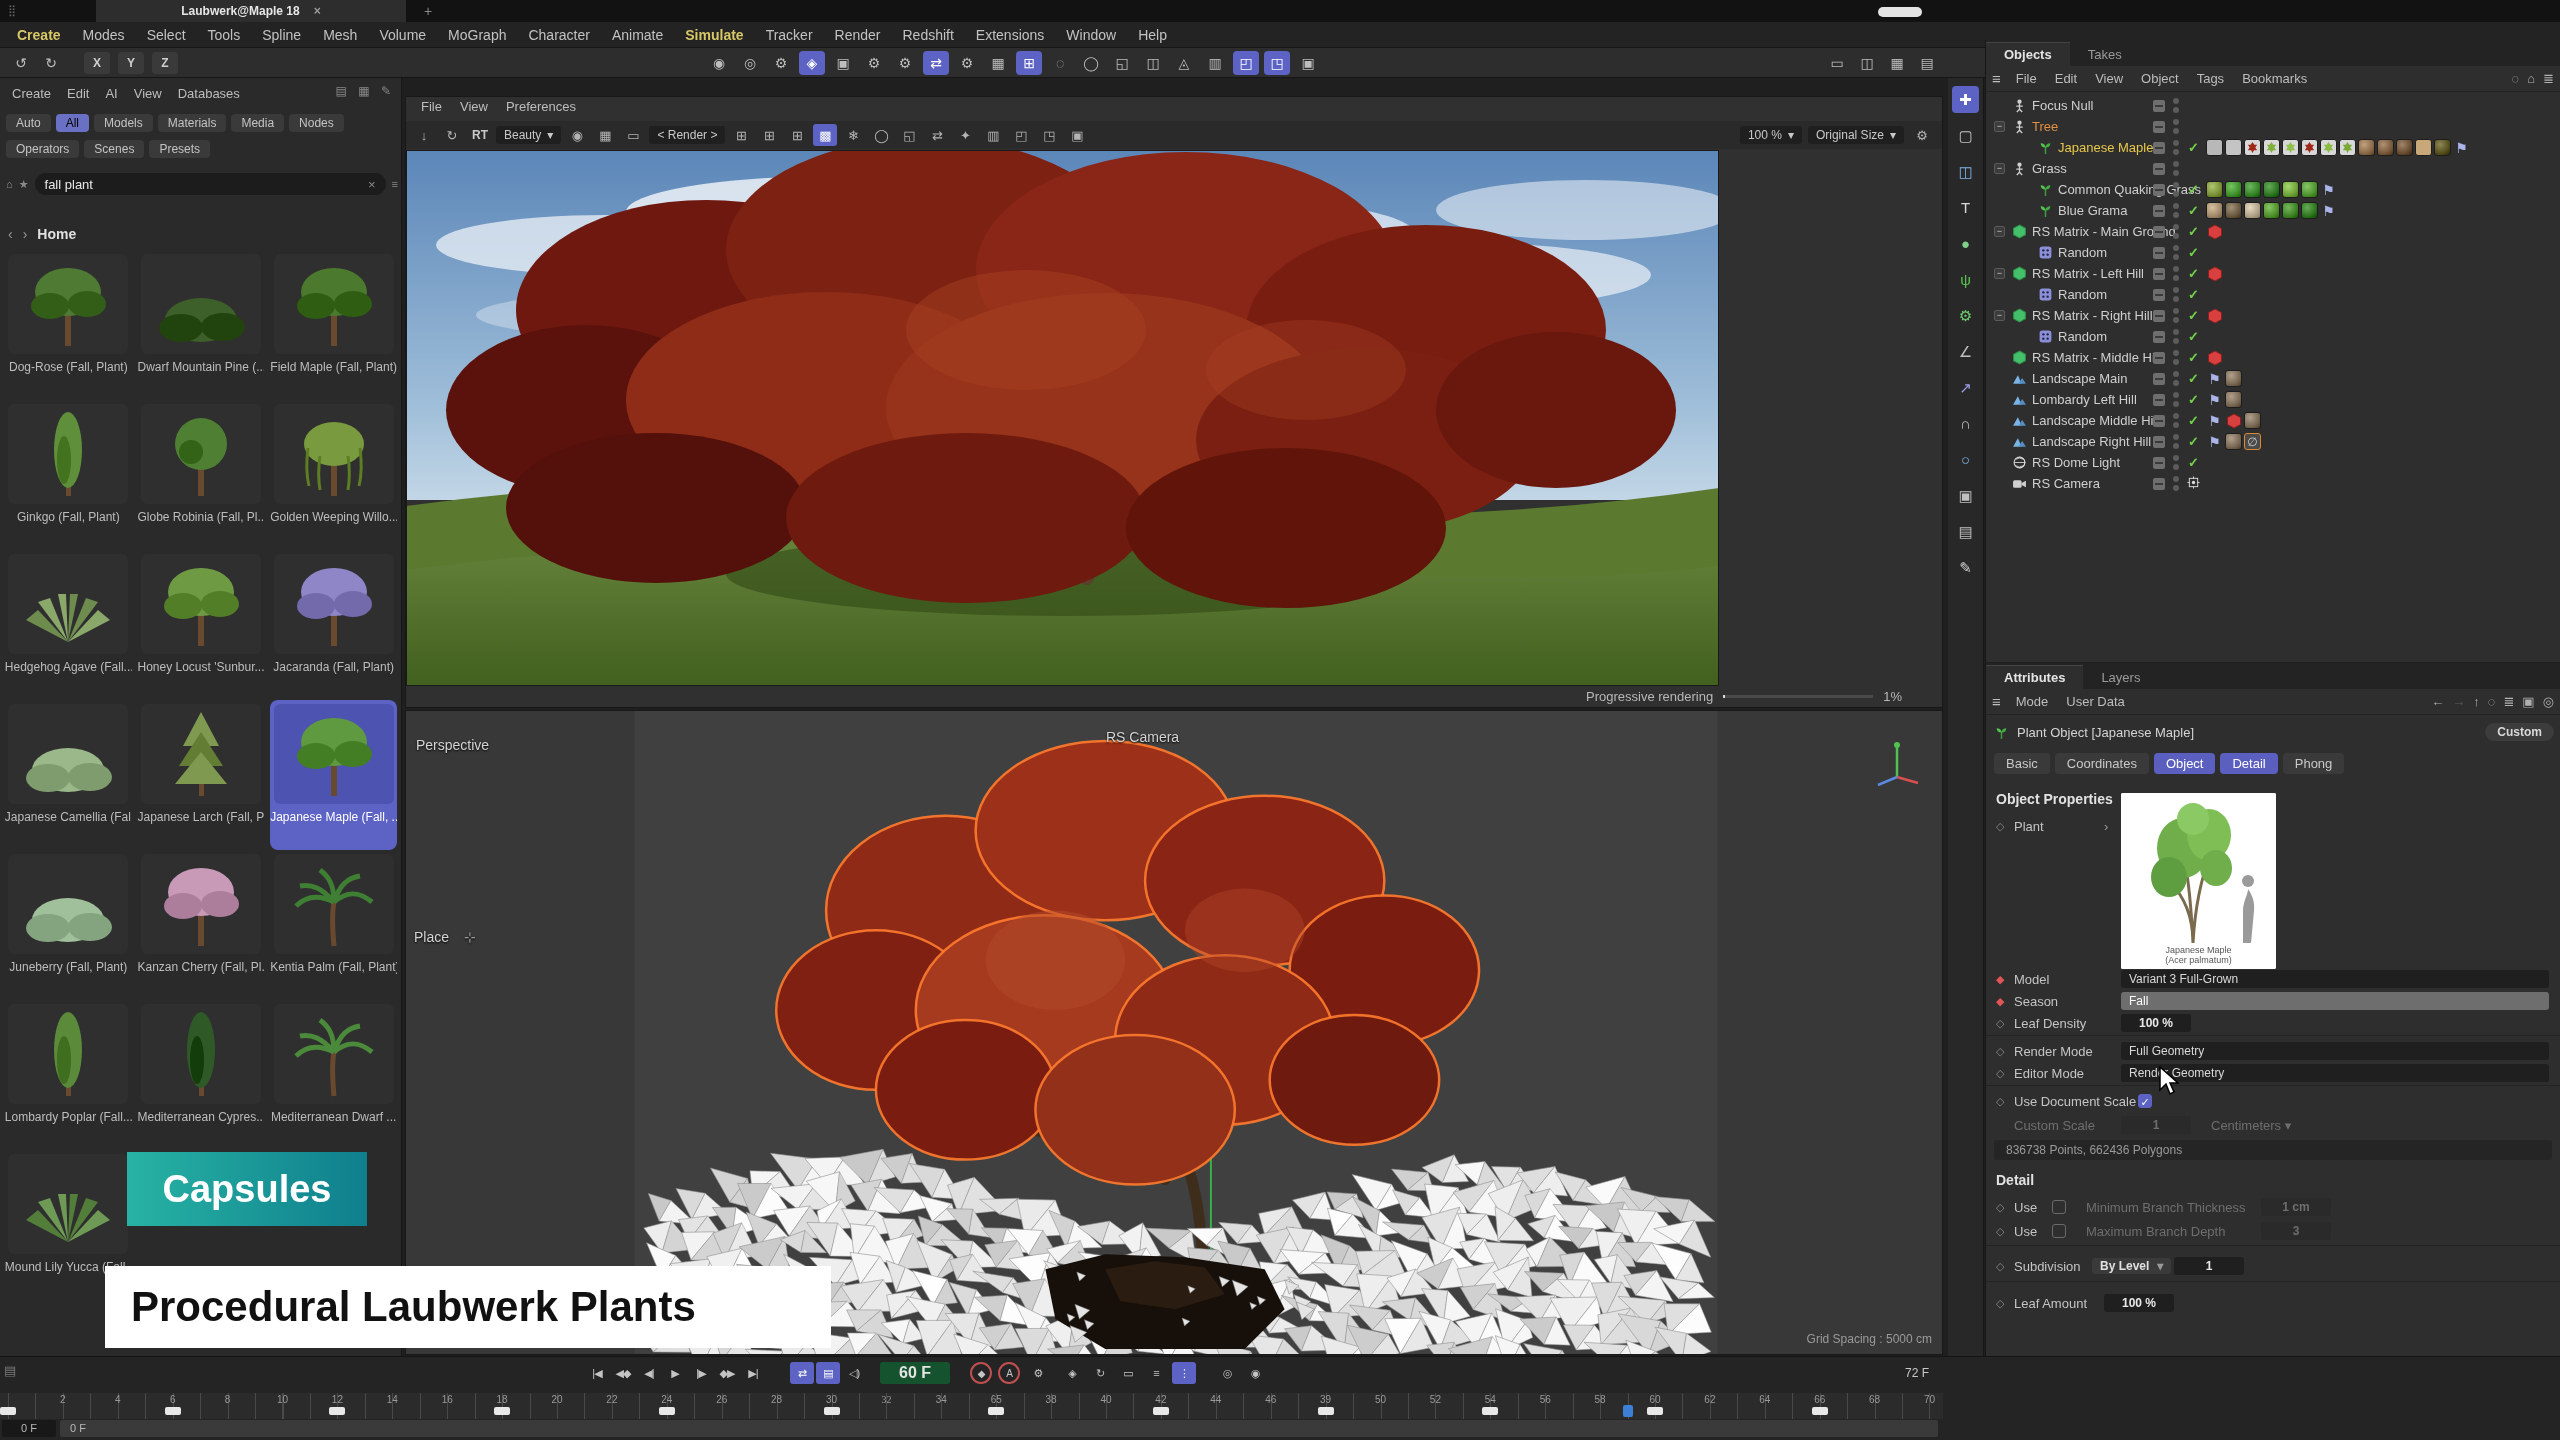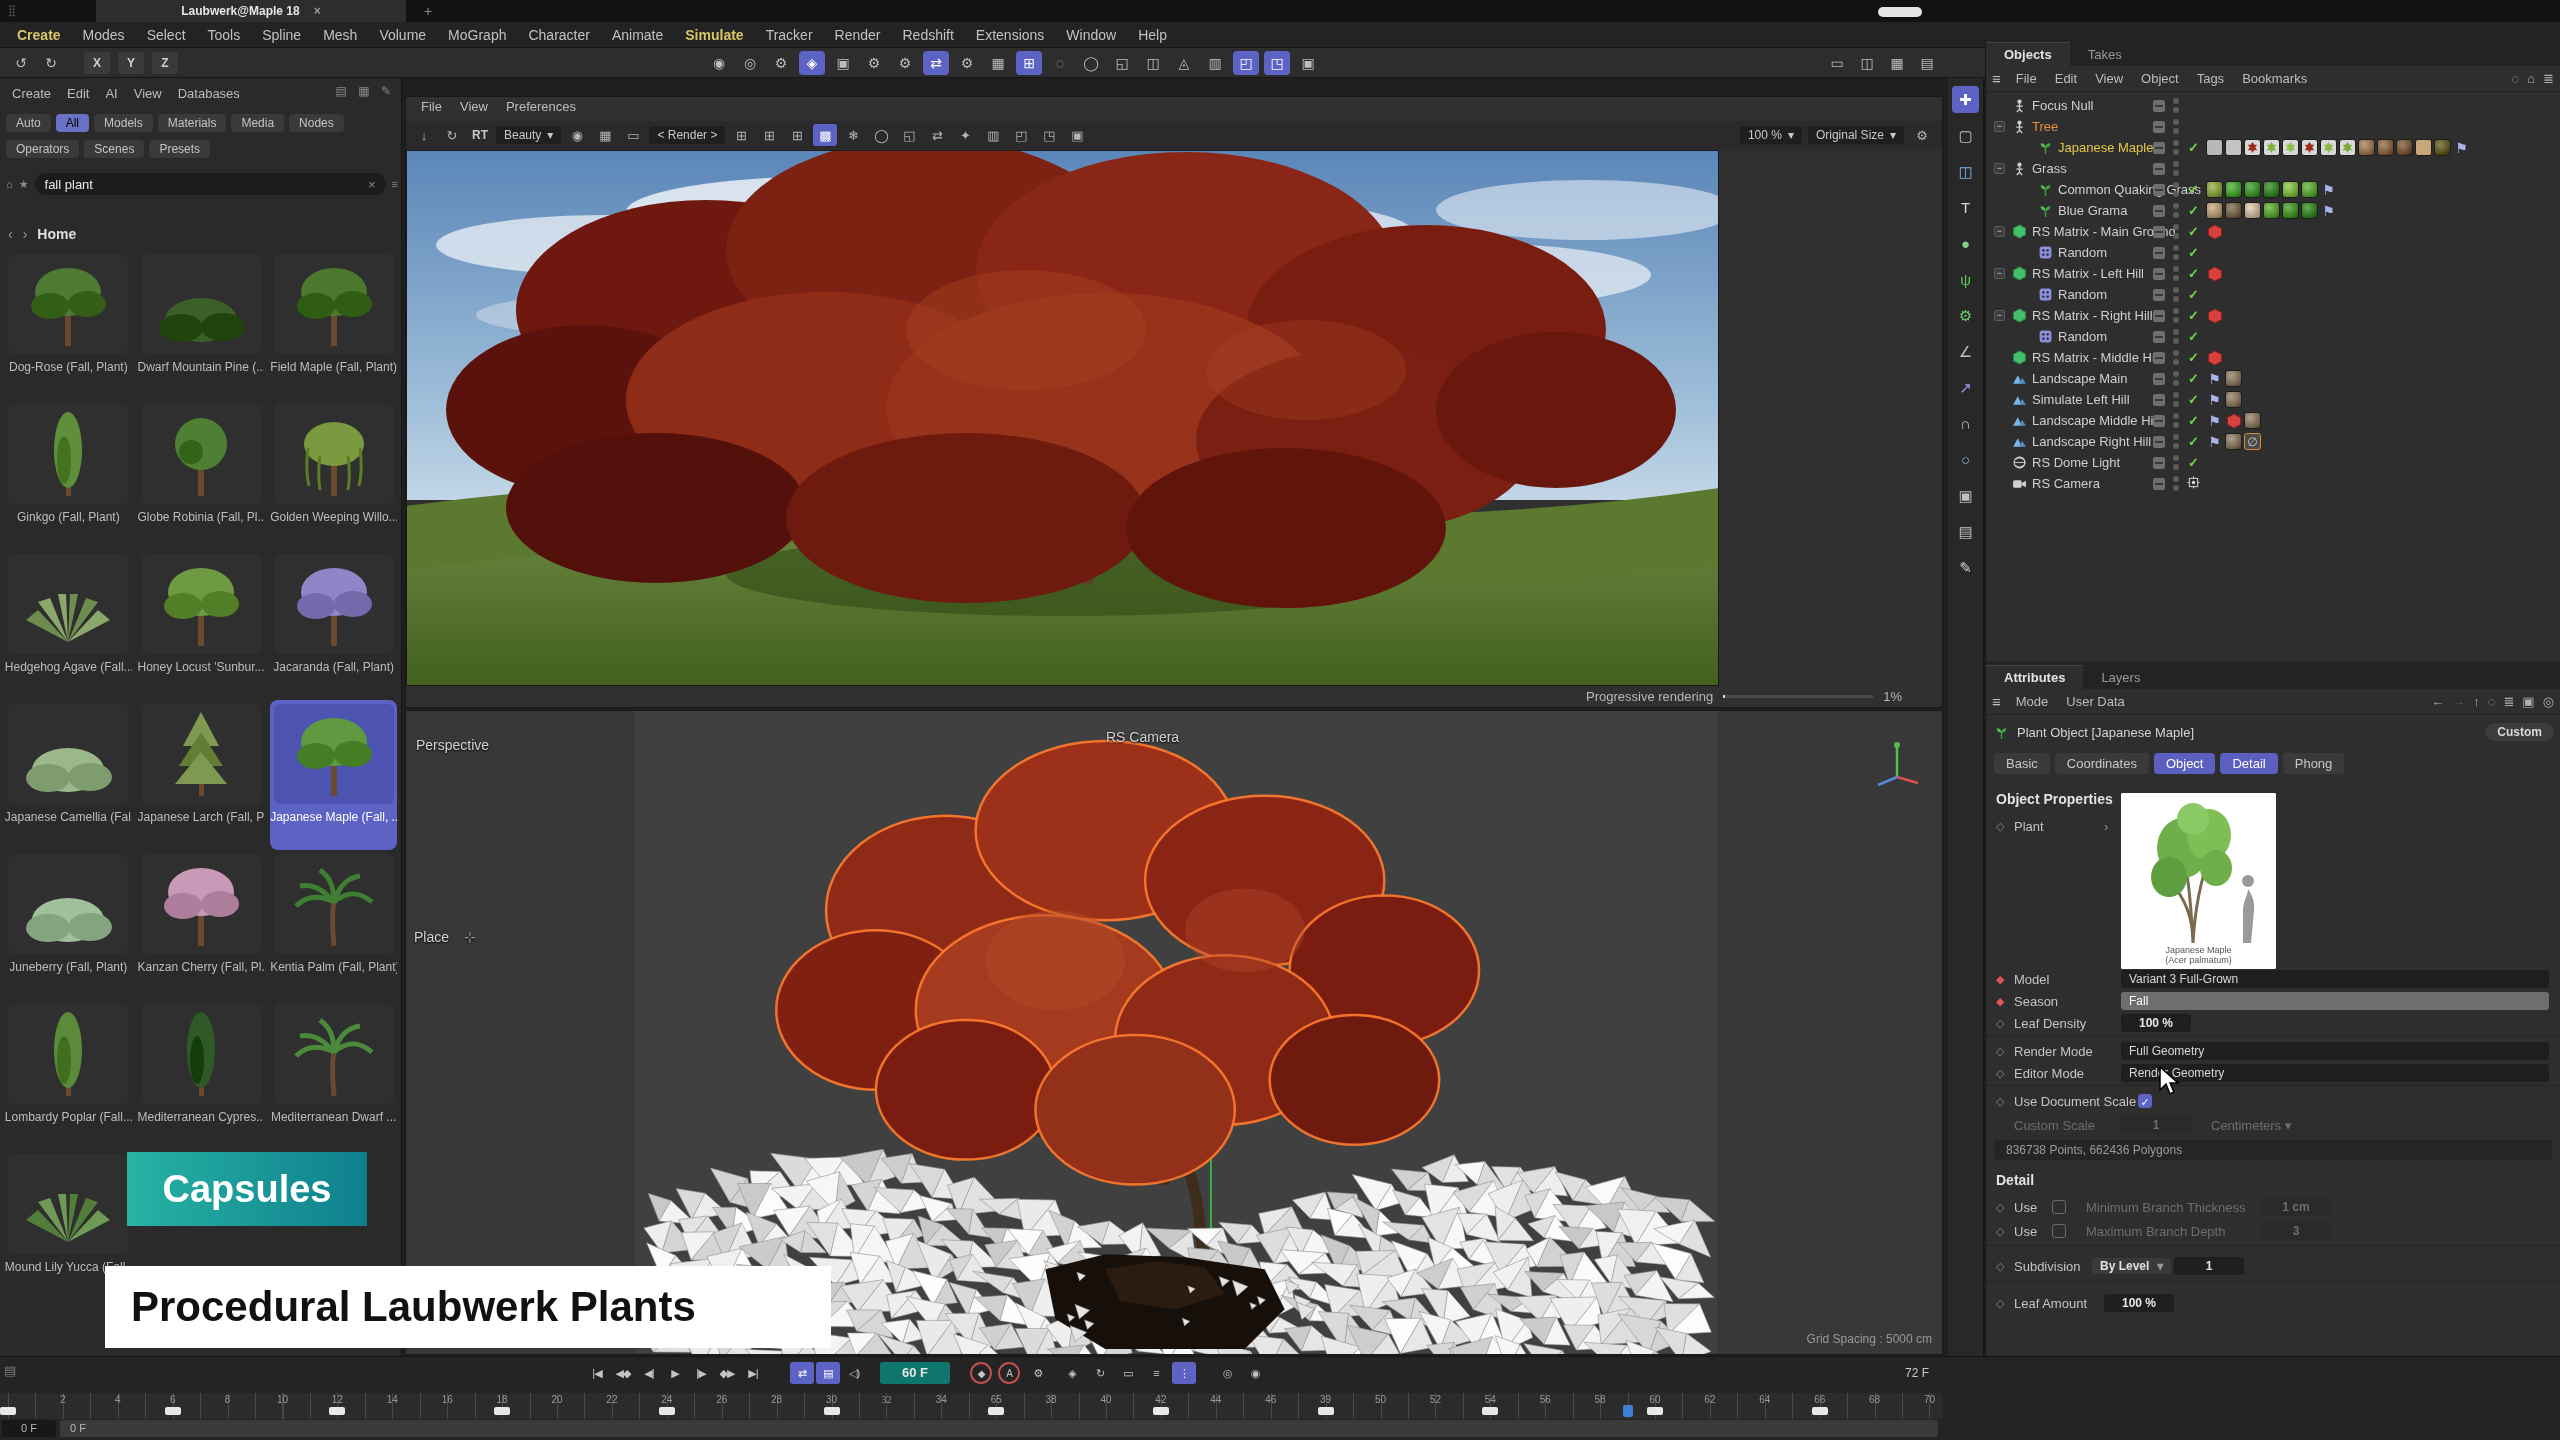--- a/index.html
+++ b/index.html
@@ -126,22 +126,22 @@
   #stats-bar{position:absolute;left:8px;top:477px;width:558px;height:20px;background:#252525;border-radius:3px;
              font-size:12px;color:#9a9a9a;line-height:20px;padding-left:12px}
   .sep-line{position:absolute;left:0;width:575px;height:1px;background:#242424}
   .ddchip{background:#3a3a3a;border-radius:3px;padding:1px 8px;font-size:12px;color:#e0e0e0;font-weight:bold;display:inline-flex;gap:8px}
   
   #bottom{left:0;top:1356px;width:2560px;height:84px;background:#242424;border-top:1px solid #141414}
   .tr-btn{position:absolute;top:5px;width:24px;height:22px;display:flex;align-items:center;justify-content:center;
           color:#c4c4c4;font-size:11px;border-radius:3px;letter-spacing:-1px}
   .tr-btn.active{background:#5d63c4;color:#fff}
   .tr-btn.ring{border:2px solid #c05050;border-radius:50%;width:22px;height:22px;font-size:10px}
-  #frame-box{position:absolute;left:880px;top:5px;width:70px;height:22px;background:#0f766e;border-radius:3px;
-             color:#e4e4e4;font-size:13px;font-weight:bold;text-align:center;line-height:22px}
+  #frame-box{position:absolute;left:880px;top:5px;width:70px;height:22px;background:#14532d;border-radius:3px;
+             color:#e4e4e4;font-size:16px;font-weight:bold;text-align:center;line-height:22px}
   #end-box{position:absolute;left:1893px;top:7px;width:48px;height:18px;color:#c8c8c8;font-size:12px;text-align:center;line-height:18px}
   #ruler{position:absolute;left:0;top:36px;width:1943px;height:26px;background:#2b2b2b;
          background-image:repeating-linear-gradient(90deg,#4a4a4a 0 1px,transparent 1px 27.45px);background-position:8px 0}
   .tick-num{position:absolute;top:1px;font-size:10px;color:#9a9a9a;transform:translateX(-50%)}
   .key-mark{position:absolute;top:14px;width:16px;height:8px;background:#e8e8e8;border-radius:2px;transform:translateX(-50%)}
   #playhead{position:absolute;top:12px;width:10px;height:12px;background:#3d7fd6;border-radius:2px;transform:translateX(-50%)}
   #rangebar{position:absolute;left:0;top:62px;width:1943px;height:20px}
   #range-start{position:absolute;left:2px;top:1px;width:54px;height:17px;background:#181818;border-radius:2px;
                color:#b8b8b8;font-size:11px;text-align:center;line-height:17px}
   #range-track{position:absolute;left:60px;top:1px;width:1878px;height:17px;background:#3a3a3a;border-radius:2px;
@@ -1368,21 +1368,21 @@
         </div>
         <div class="om-row">
           <div class="om-left" style="padding-left: 8px;">
             <span style="width: 13px;"></span>
             <span class="om-ic">
               <svg viewBox="0 0 14 14">
                 <polygon points="1,12 5.5,4 9,12" fill="#7ab4e4"></polygon>
                 <polygon points="6,12 9.5,6.5 13,12" fill="#548fc4"></polygon>
               </svg>
             </span>
-            <span class="om-name">Simulate Left Hill</span>
+            <span class="om-name">Lombardy Left Hill</span>
           </div>
           <span class="om-chip"></span>
           <span class="om-dots">
             <i></i>
             <i></i>
           </span>
           <span class="om-state">✓</span>
           <span class="om-tags">
             <span class="tag flag">⚑</span>
             <span class="tag" style="background: radial-gradient(circle at 35% 30%, rgb(177, 161, 140), rgb(122, 106, 85) 60%, rgb(77, 61, 40));"></span>

